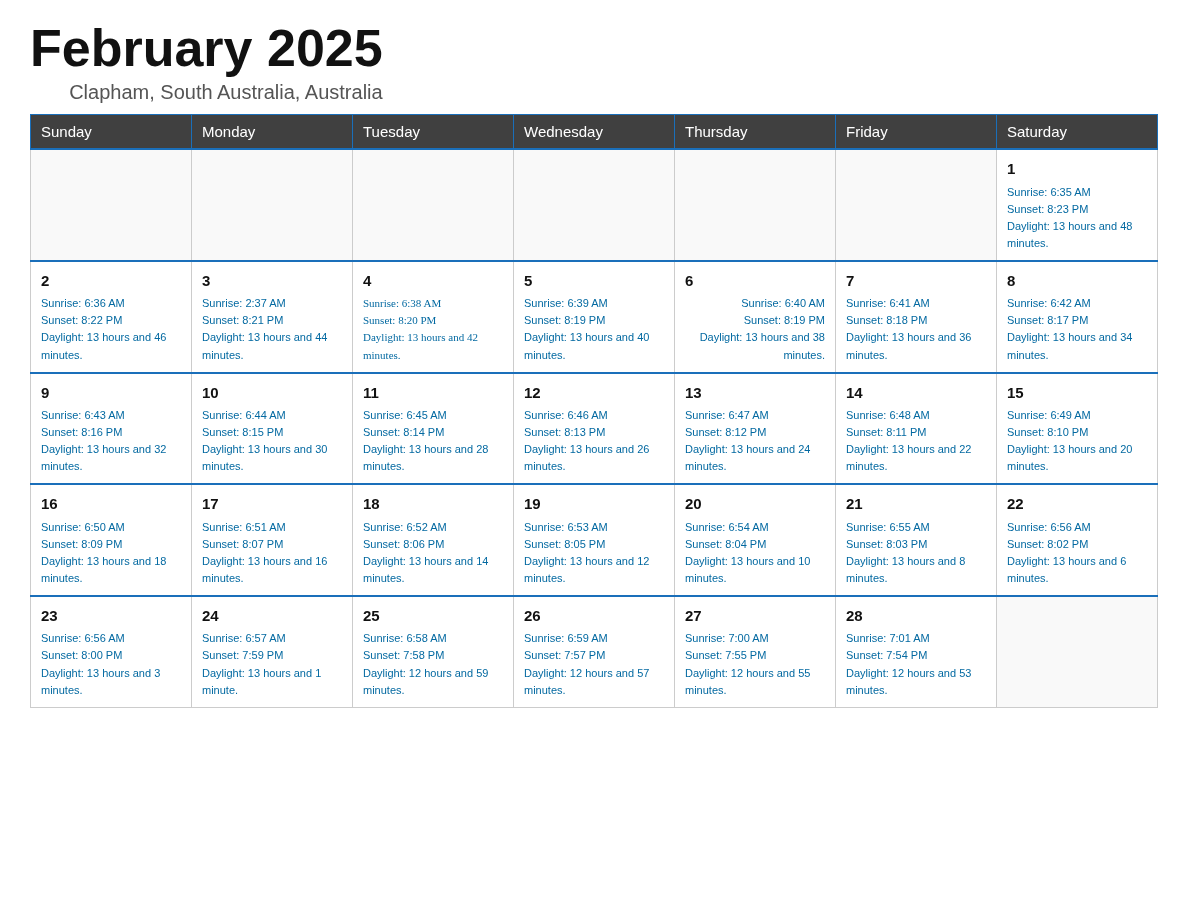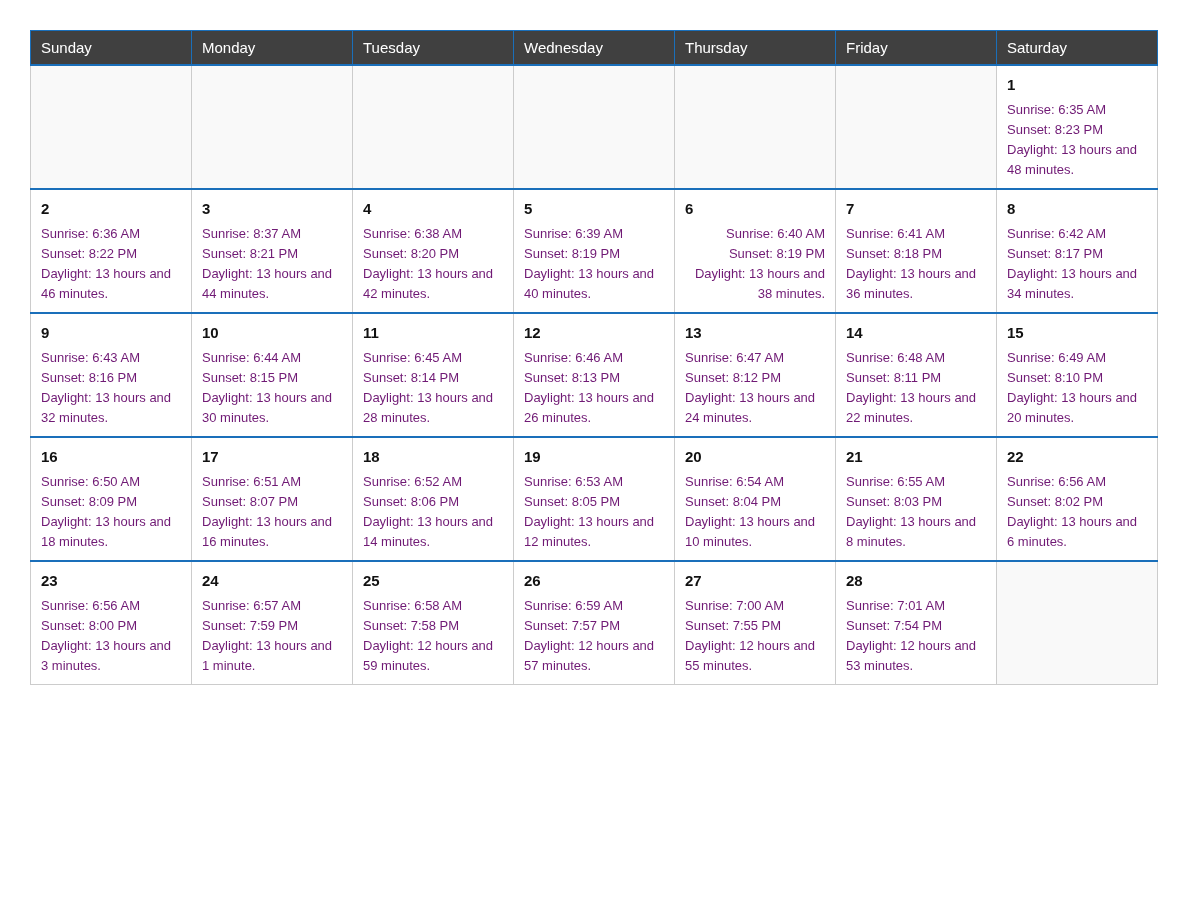--- a/index.html
+++ b/index.html
@@ -76,32 +76,36 @@
       background: #f9f9f9;
     }
     .day-number {
       font-size: 15px;
       font-weight: bold;
       color: #111;
       display: block;
       margin-bottom: 3px;
     }
     .day-info {
-      font-size: 13px;
-      color: #701a75;
+      font-size: 11px;
+      color: #0369a1;
       line-height: 1.55;
     }
     .week-row td {
       border-top: 2px solid #1a6fba;
     }
   </style>
 </head>
 <body>
 
 <div class="header-row">
+  <div class="title-block">
+    <div class="calendar-title">February 2025</div>
+    <div class="calendar-subtitle">Clapham, South Australia, Australia</div>
+  </div>
 </div>
 
 <table class="calendar">
   <thead>
     <tr>
     <th>Sunday</th>
         <th>Monday</th>
         <th>Tuesday</th>
         <th>Wednesday</th>
         <th>Thursday</th>
@@ -126,27 +130,27 @@
       </tr>
       <tr class="week-row">
         <td>
           <span class="day-number">2</span>
           <div class="day-info" style="white-space: pre-line;">Sunrise: 6:36 AM
 Sunset: 8:22 PM
 Daylight: 13 hours and 46 minutes.</div>
         </td>
         <td>
           <span class="day-number">3</span>
-          <div class="day-info" style="white-space: pre-line;">Sunrise: 8:37 AM
+          <div class="day-info" style="white-space: pre-line;">Sunrise: 2:37 AM
 Sunset: 8:21 PM
 Daylight: 13 hours and 44 minutes.</div>
         </td>
         <td>
           <span class="day-number">4</span>
-          <div class="day-info" style="white-space: pre-line;">Sunrise: 6:38 AM
+          <div class="day-info" style="white-space: pre-line; font-family: Liberation Serif, serif;">Sunrise: 6:38 AM
 Sunset: 8:20 PM
 Daylight: 13 hours and 42 minutes.</div>
         </td>
         <td>
           <span class="day-number">5</span>
           <div class="day-info" style="white-space: pre-line;">Sunrise: 6:39 AM
 Sunset: 8:19 PM
 Daylight: 13 hours and 40 minutes.</div>
         </td>
         <td>

